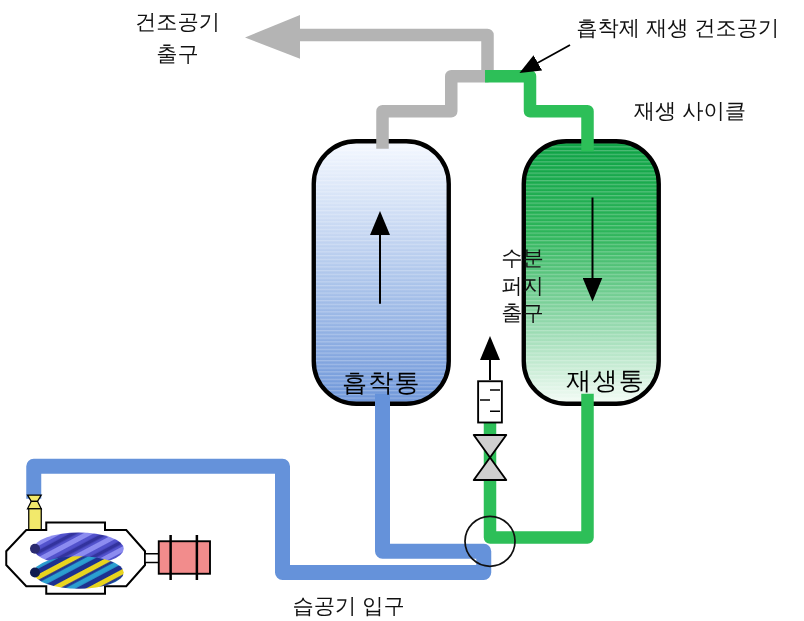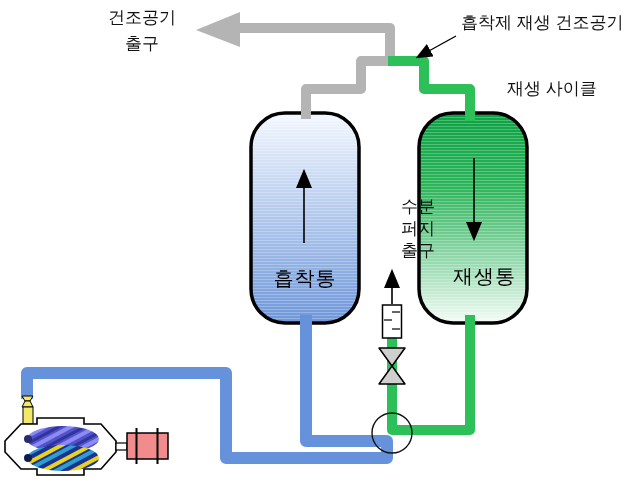--- a/index.html
+++ b/index.html
@@ -1,21 +1,21 @@
 <!DOCTYPE html>
 <html style="--c-pipe_gray: #b4b4b4; --c-pipe_green: #2dbf58; --c-pipe_blue: #6592da; --c-tank_blue_top: #f4f8ff; --c-tank_blue_mid: #aac3ea; --c-tank_blue_bottom: #6e96d9; --c-tank_green_top: #0ca244; --c-tank_green_mid: #2db55a; --c-tank_green_bottom: #f4fcf6; --c-motor_red: #f28c8c; --c-valve_gray: #cfcfcf; --c-fitting_yellow: #f2e96b; --c-outline_black: #000000;"><head>
 <meta charset="utf-8">
 <style>
   html,body{margin:0;padding:0;background:#ffffff;}
   #stage{position:relative;width:643px;height:497px;background:#ffffff;overflow:hidden;
          font-family:"Liberation Sans","DejaVu Sans",sans-serif;color:#111;}
   #stage svg{position:absolute;left:0;top:0;}
   .lbl{position:absolute;font-size:17px;line-height:22px;white-space:nowrap;color:#111;}
   .lbl.center{text-align:center;}
-  .tanklbl{position:absolute;font-size:20px;text-align:center;color:#000;letter-spacing:1px;}
+  .tanklbl{position:absolute;font-size:20px;text-align:center;color:#000;letter-spacing:1px;margin-top:28px;}
 </style>
 </head>
 <body>
 
 <div id="stage">
 
   <svg width="643" height="497" viewBox="0 0 643 497">
     <defs>
       <linearGradient id="blueTank" x1="0" y1="0" x2="0" y2="1">
         <stop offset="0" style="stop-color:var(--c-tank_blue_top)"></stop>
@@ -110,13 +110,14 @@
   <div class="lbl" style="left:366px;top:196px;line-height:22px;margin-left:35px;">
     <div>수분</div>
     <div>퍼지</div>
     <div>출구</div>
   </div>
 
   <div class="tanklbl" style="left:251px;top:265px;width:108px;">흡착통</div>
 
   <div class="tanklbl" style="left:419px;top:263px;width:131px;">재생통</div>
 
+  <div class="lbl" style="left:234px;top:474px;">습공기 입구</div>
 </div>
 
 </body></html>

